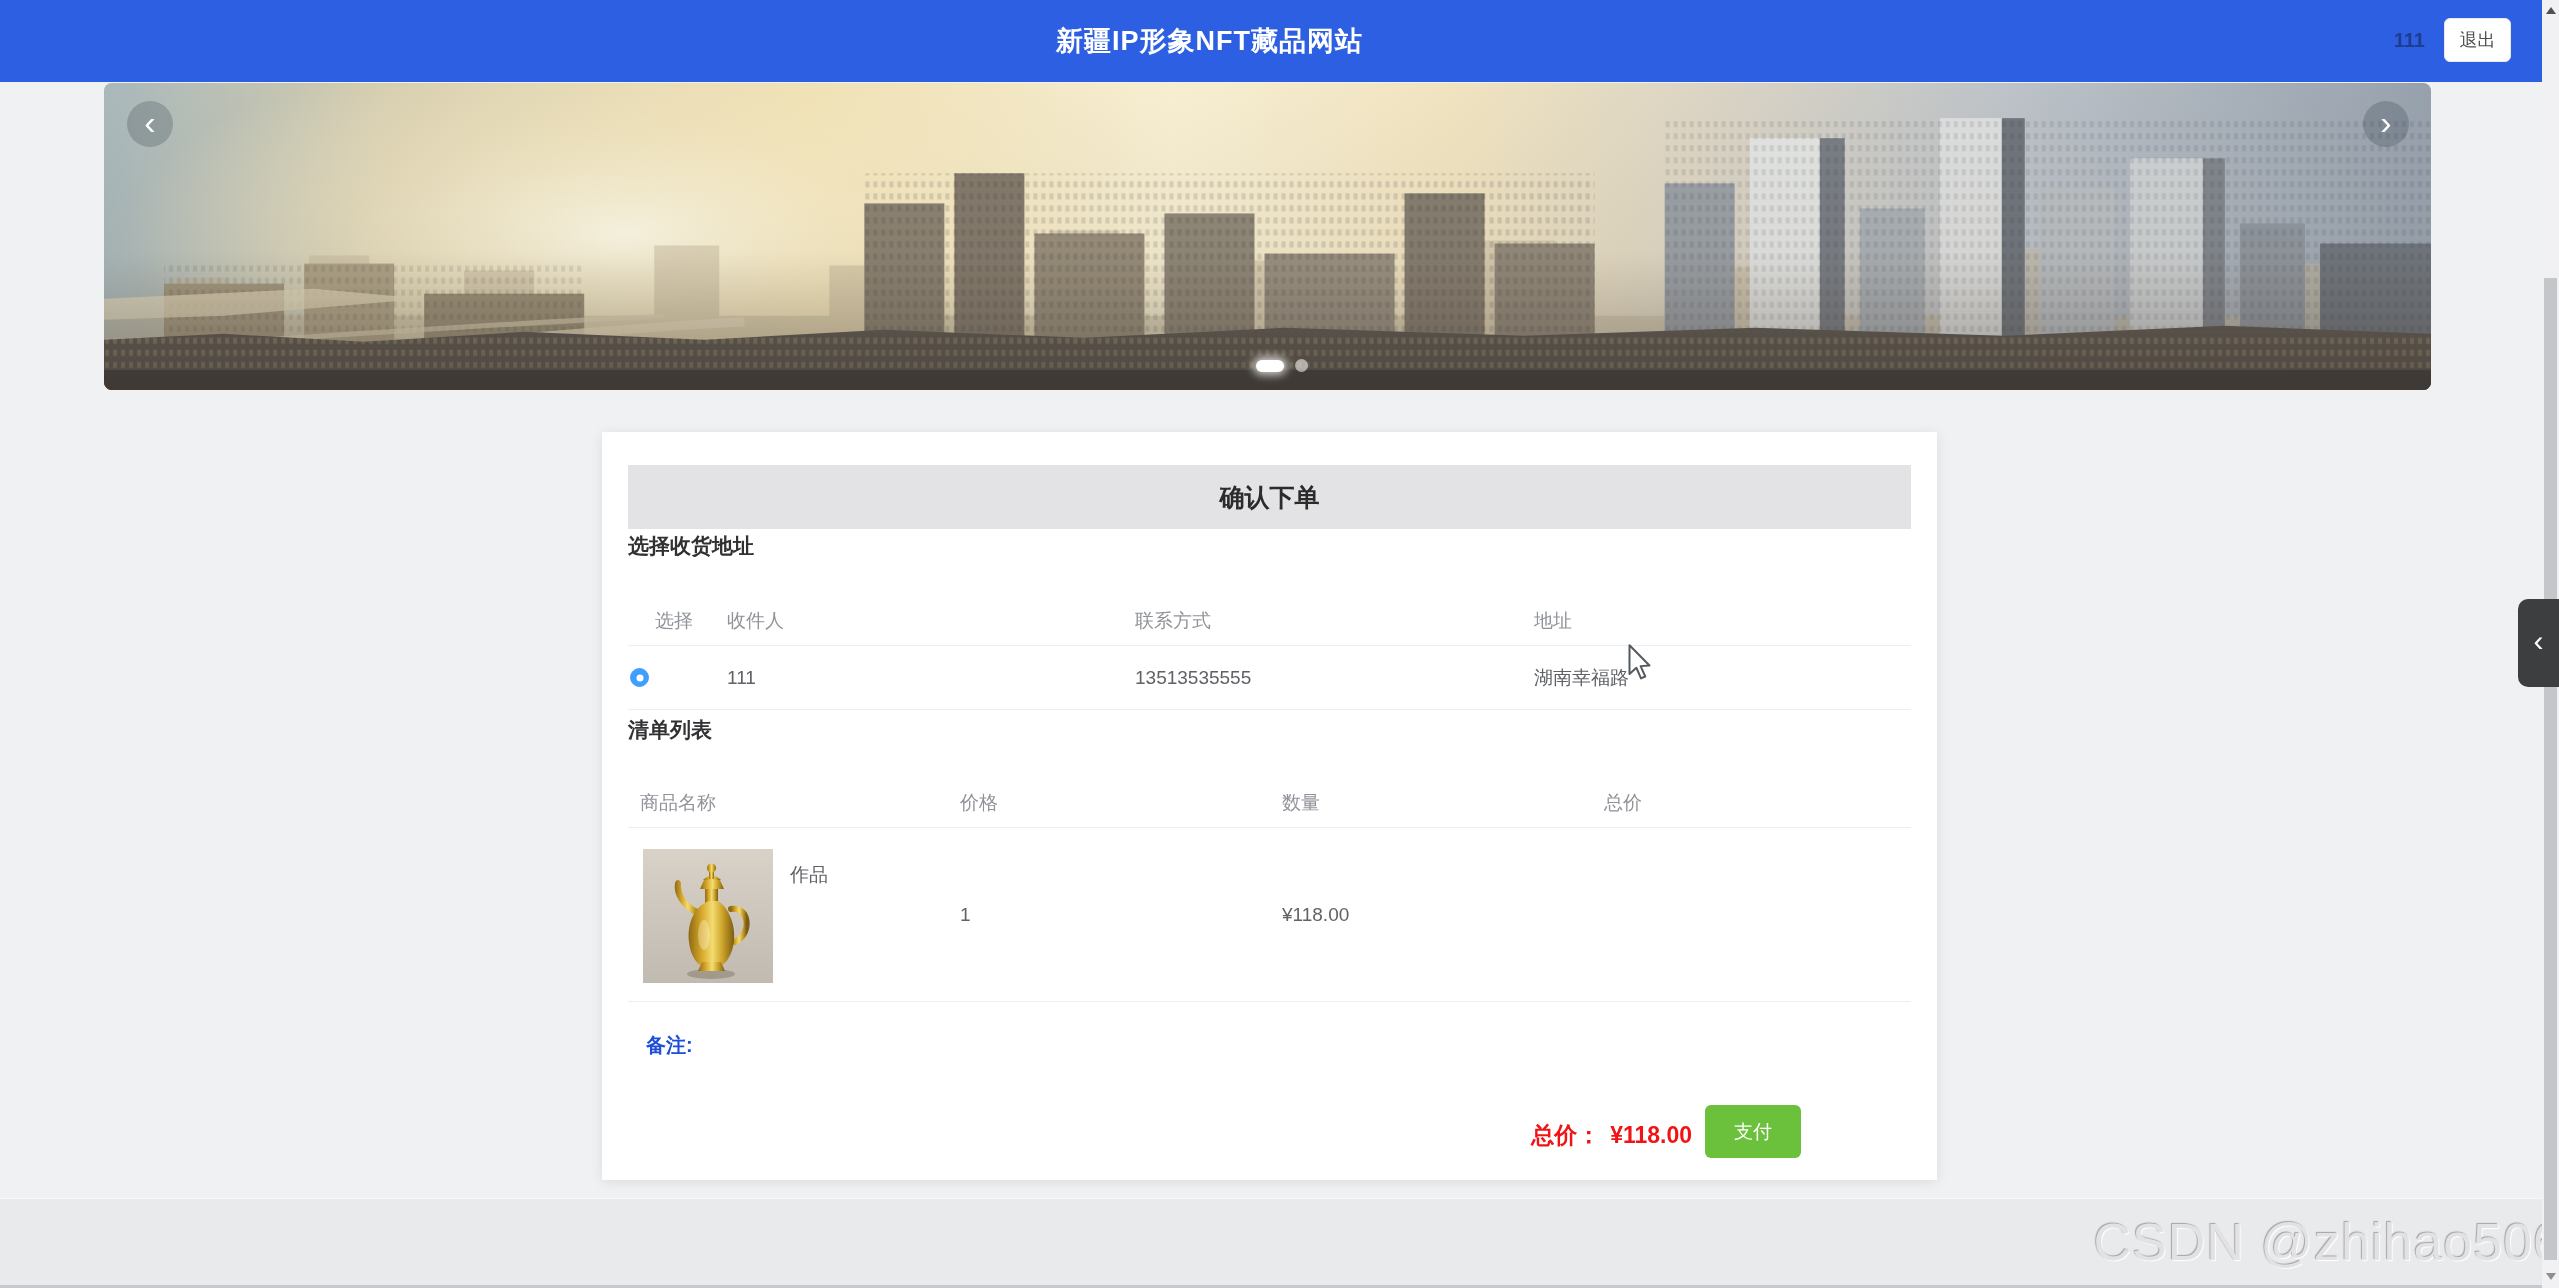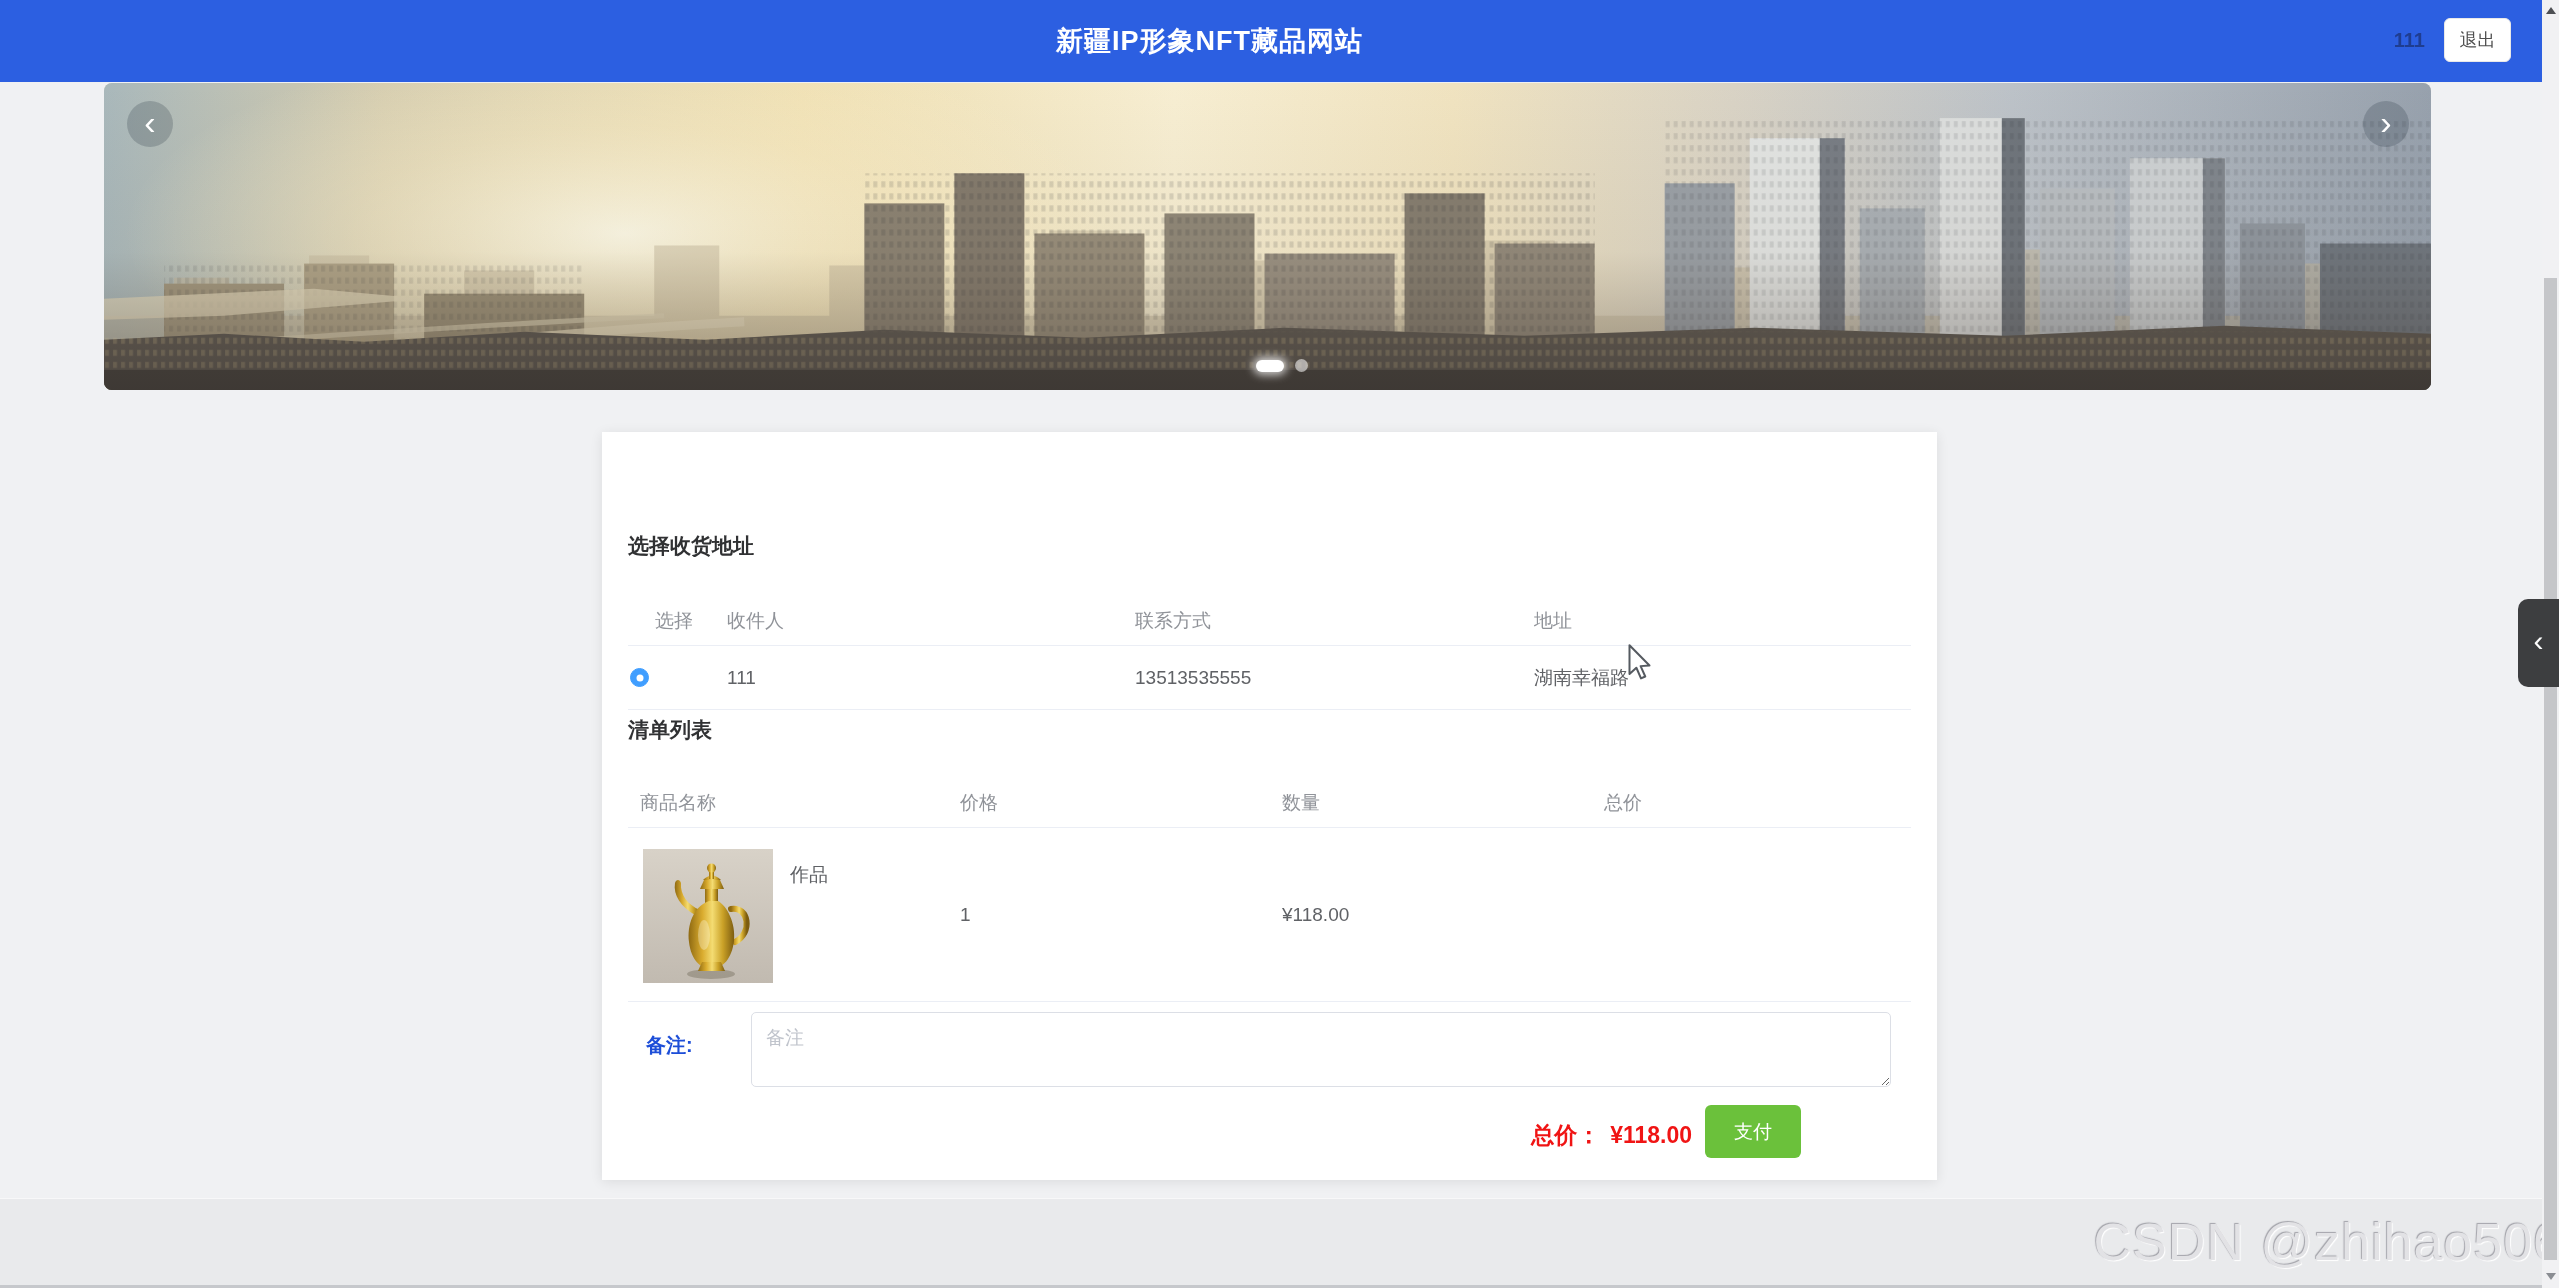--- a/index.html
+++ b/index.html
@@ -189,20 +189,21 @@
     <div class="car-arrow next">
       <span>›</span>
     </div>
     <div class="car-dots">
       <div class="car-dot-active"></div>
       <div class="car-dot"></div>
     </div>
   </div>
 
   <div class="card">
+    <div class="card-header">确认下单</div>
 
     <div class="section-label addr-label">选择收货地址</div>
 
     <div class="grid-table addr-table">
       <div class="g-row addr-cols g-head">
         <div>选择</div>
         <div>收件人</div>
         <div>联系方式</div>
         <div>地址</div>
       </div>
@@ -257,21 +258,20 @@
             </svg>
           </div>
           <div class="prod-name">作品</div>
         </div>
         <div class="cell-mid">1</div>
         <div class="cell-mid">¥118.00</div>
       </div>
     </div>
 
     <div class="remark-label">备注:</div>
-    <textarea class="remark-input" placeholder="备注" style=""></textarea>
 
     <div class="total-wrap"><span>总价：</span><span class="tv">¥118.00</span></div>
     <button class="pay-btn">支付</button>
   </div>
 
   <div class="footer">
     <div class="watermark">CSDN @zhihao506</div>
   </div>
   <div class="bottom-line"></div>
 

